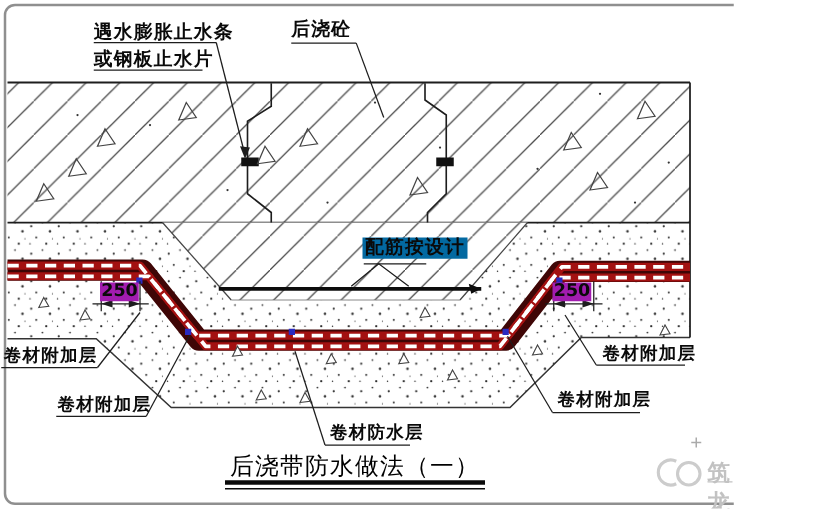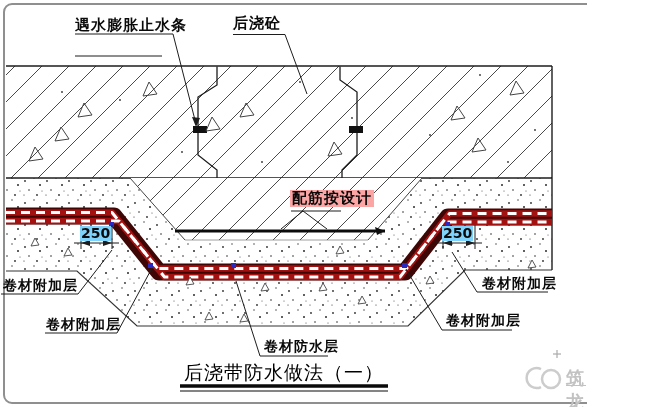--- a/index.html
+++ b/index.html
@@ -3,22 +3,22 @@
 <meta charset="utf-8">
 <style>
   html,body{margin:0;padding:0;background:#fff;}
   .stage{position:relative;width:587px;height:407px;background:#fff;overflow:hidden;
          font-family:"DejaVu Sans","Liberation Sans",sans-serif;}
   .stage svg{position:absolute;left:0;top:0;}
   .lbl{position:absolute;color:#0a0a0a;font-weight:700;white-space:nowrap;line-height:1.1;
        letter-spacing:1px;}
   .fs15{font-size:15px;}
   .fs14{font-size:14px;}
-  .dim{font-size:14px;letter-spacing:0;background:#7dd3fc;padding:0 1px;}
-  .onhatch{background:#fca5a5;padding:0 2px;font-family:Liberation Serif, serif;}
+  .dim{font-size:14px;letter-spacing:0;background:#a21caf;padding:0 1px;}
+  .onhatch{background:#0369a1;padding:0 2px;font-family:Liberation Serif, serif;}
   .title{position:absolute;left:180px;top:360px;width:208px;text-align:center;
          font-size:19px;font-weight:400;color:#000;letter-spacing:1px;}
   .wm{position:absolute;left:566px;top:366px;font-size:18px;font-weight:700;
       color:#c2c2c2;letter-spacing:2px;text-decoration:underline;}
 </style>
 </head>
 <body>
 
 <div class="stage">
 
@@ -174,20 +174,21 @@
     <path d="M541,369 A10,10 0 1 0 541,387"></path>
     <circle cx="551" cy="379" r="9"></circle>
   </g>
   <g stroke="#aaa" stroke-width="1.2">
     <path d="M557,350 V358"></path>
         <path d="M553,354 H561"></path>
   </g>
 </svg>
 
 <div class="lbl fs15" style="left:75px;top:17px;">遇水膨胀止水条</div>
+<div class="lbl fs15" style="left:75px;top:39px;">或钢板止水片</div>
 <div class="lbl fs15" style="left:233px;top:15px;text-align:center;">后浇砼</div>
 <div class="lbl fs15 onhatch" style="left:290px;top:190px;">配筋按设计</div>
 
 <div class="lbl dim" style="left:80px;top:226px;">250</div>
 <div class="lbl dim" style="left:442px;top:226px;">250</div>
 
 <div class="lbl fs14" style="left:3px;top:278px;">卷材附加层</div>
 <div class="lbl fs14" style="left:46px;top:317px;">卷材附加层</div>
 <div class="lbl fs14" style="left:482px;top:276px;">卷材附加层</div>
 <div class="lbl fs14" style="left:446px;top:313px;">卷材附加层</div>

